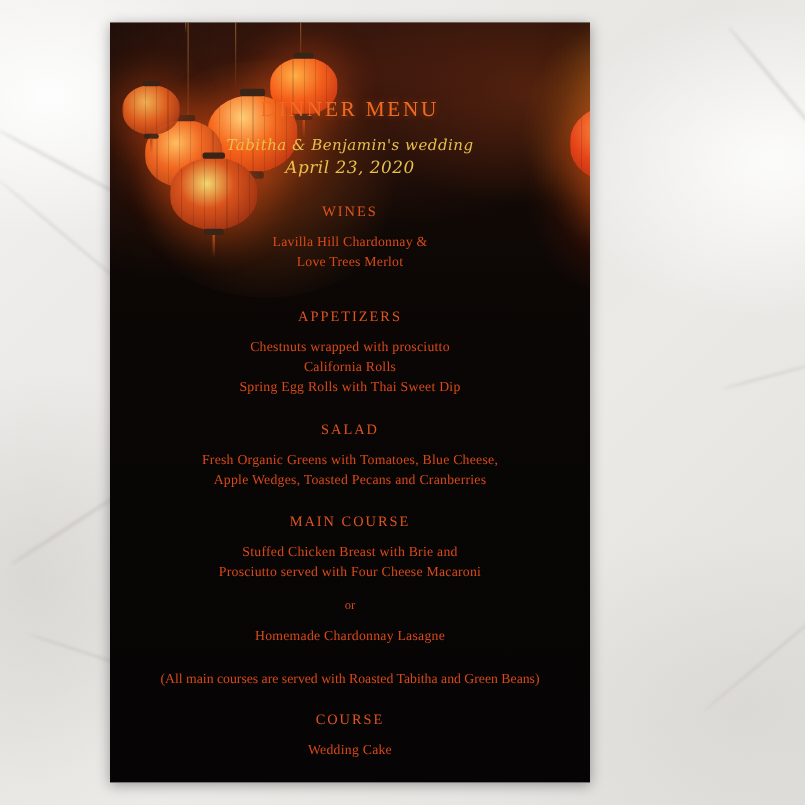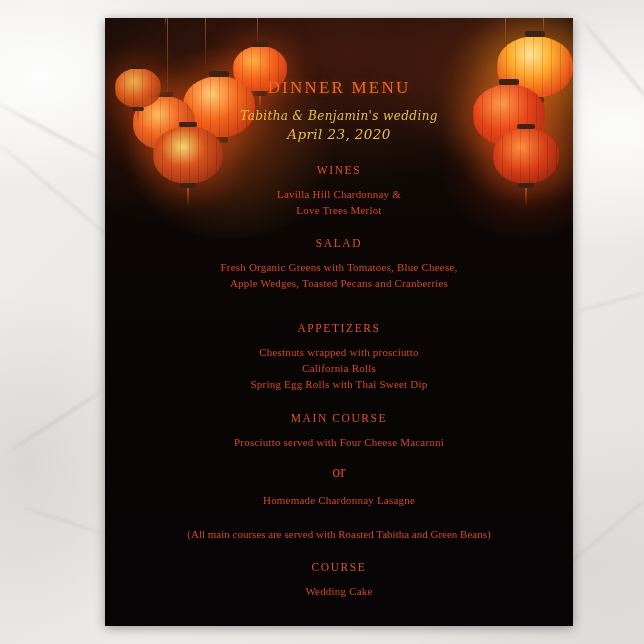--- a/index.html
+++ b/index.html
@@ -37,30 +37,29 @@
   .v4 { left: 560px; top: 70px; width: 130px; height: 2.5px; transform: rotate(50deg); }
   .v5 { left: 545px; top: 520px; width: 150px; height: 2px; transform: rotate(-40deg); }
   .v6 { left: 20px;  top: 520px; width: 90px;  height: 2px;  transform: rotate(18deg); }
   .v7 { left: 575px; top: 300px; width: 80px;  height: 2px;  transform: rotate(-15deg); }
 
   
   #menu-card {
     position: absolute;
     left: 88px;
     top: 18px;
-    width: 468px;
+    width: 384px;
     height: 608px;
     background:
       radial-gradient(ellipse 330px 180px at 52% 6%, rgba(92,34,18,0.60), rgba(0,0,0,0) 72%),
       radial-gradient(ellipse 210px 130px at 88% 9%, rgba(150,60,20,0.45), rgba(0,0,0,0) 70%),
       radial-gradient(ellipse 200px 150px at 14% 16%, rgba(110,40,20,0.35), rgba(0,0,0,0) 72%),
       linear-gradient(180deg, #1a0d08 0%, #140a06 16%, #0c0705 34%, #080505 60%, #060404 100%);
     box-shadow: 0 2px 10px rgba(0,0,0,0.35);
     overflow: hidden;
-    margin-left: 17px;
   }
 
   
   .string {
     position: absolute;
     width: 1px;
     background: linear-gradient(180deg, rgba(200,130,60,0.55), rgba(200,130,60,0.05));
     top: 0;
   }
 
@@ -140,21 +139,21 @@
     margin-bottom: 11px;
   }
   .section-body {
     font-size: 11px;
     line-height: 1.45;
     color: #d9491a;
     letter-spacing: 0.2px;
   }
   .section-body .ln { display: block; }
   .note { font-size: 11px; line-height: 1.45; color: #d9491a; }
-  .or { font-size: 16px; color: #d9491a; margin: 12px 0 12px; }
+  .or { font-size: 10px; color: #d9491a; margin: 12px 0 12px; }
 </style>
 </head>
 <body>
 
 <div id="backdrop">
   <div class="vein v1"></div>
   <div class="vein v2"></div>
   <div class="vein v3"></div>
   <div class="vein v4"></div>
   <div class="vein v5"></div>
@@ -247,40 +246,41 @@
     <div class="date">April 23, 2020</div>
 
     <div class="section">
       <div class="section-head">WINES</div>
       <div class="section-body">
         <span class="ln">Lavilla Hill Chardonnay &amp;</span>
         <span class="ln">Love Trees Merlot</span>
       </div>
     </div>
 
-    <div class="section" style="margin-top:19px;">
-      <div class="section-head">SALAD</div>
-      <div class="section-body">
-        <span class="ln">Fresh Organic Greens with Tomatoes, Blue Cheese,</span>
-        <span class="ln">Apple Wedges, Toasted Pecans and Cranberries</span>
-      </div>
-    </div>
-
     <div class="section" style="margin-top:30px;">
       <div class="section-head">APPETIZERS</div>
       <div class="section-body">
         <span class="ln">Chestnuts wrapped with prosciutto</span>
         <span class="ln">California Rolls</span>
         <span class="ln">Spring Egg Rolls with Thai Sweet Dip</span>
       </div>
     </div>
 
     <div class="section" style="margin-top:19px;">
+      <div class="section-head">SALAD</div>
+      <div class="section-body">
+        <span class="ln">Fresh Organic Greens with Tomatoes, Blue Cheese,</span>
+        <span class="ln">Apple Wedges, Toasted Pecans and Cranberries</span>
+      </div>
+    </div>
+
+    <div class="section" style="margin-top:19px;">
       <div class="section-head">MAIN COURSE</div>
       <div class="section-body">
+        <span class="ln">Stuffed Chicken Breast with Brie and</span>
         <span class="ln">Prosciutto served with Four Cheese Macaroni</span>
       </div>
       <div class="or">or</div>
       <div class="section-body">
         <span class="ln">Homemade Chardonnay Lasagne</span>
       </div>
       <div class="note" style="margin-top:18px;">
         <span class="ln">(All main courses are served with Roasted</span>
         <span class="ln">Tabitha and Green Beans)</span>
       </div>

